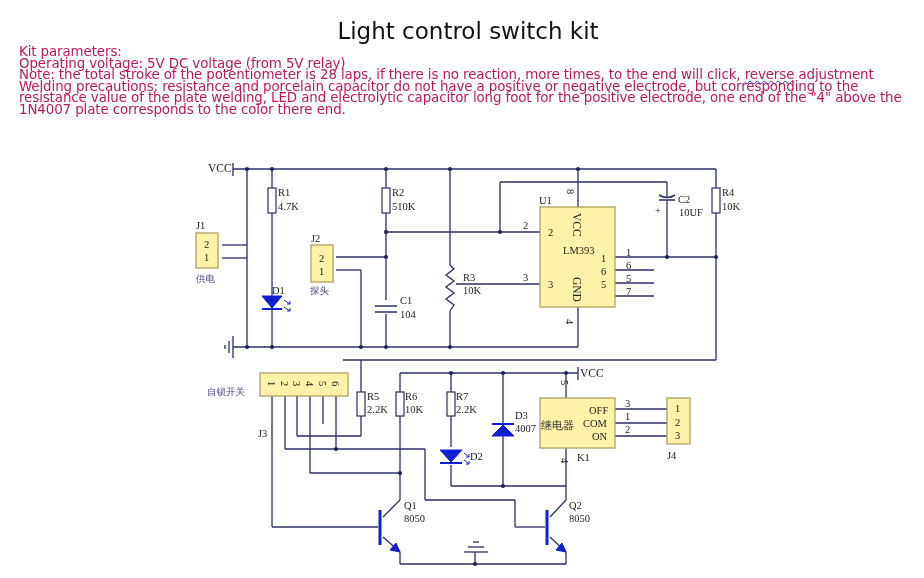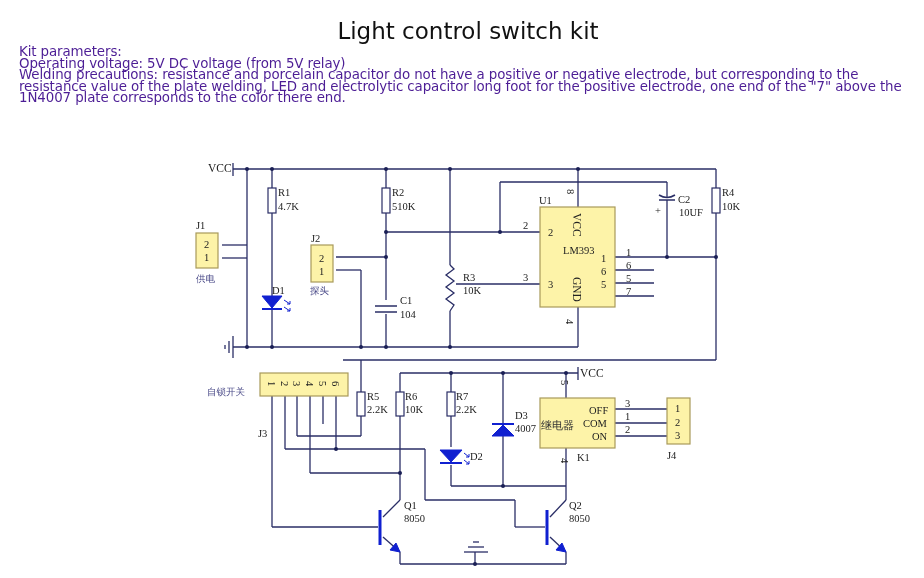--- a/index.html
+++ b/index.html
@@ -1,40 +1,41 @@
 <!DOCTYPE html>
 <html><head>
 <meta charset="utf-8">
 <style>
   html, body { margin:0; padding:0; background:#ffffff; }
   body { width:924px; height:578px; position:relative; overflow:hidden; font-family:"DejaVu Sans", sans-serif; }
   .title { position:absolute; left:0; top:18px; width:936px; text-align:center; font-size:23px; color:#111; font-family:"DejaVu Sans", sans-serif; }
-  .notes { position:absolute; left:19px; top:46px; width:900px; font-size:13.4px; line-height:11.6px; color:#4c1d95; font-family:"DejaVu Sans", sans-serif; letter-spacing:-0.1px; }
+  .notes { position:absolute; left:19px; top:46px; width:900px; font-size:13.4px; line-height:11.6px; color:#be185d; font-family:"DejaVu Sans", sans-serif; letter-spacing:-0.1px; }
   .notes div { white-space:nowrap; }
   .squig { text-decoration: underline wavy #2233cc; text-decoration-thickness:1px; }
   svg { position:absolute; left:0; top:0; }
   .w { stroke:#2a2e66; stroke-width:1.3; fill:none; }
   .lbl { font-family:"Liberation Serif", serif; font-size:10.5px; fill:#222; }
   .lblb { font-family:"Liberation Serif", serif; font-size:11.5px; fill:#222; }
   .cn { font-family:"DejaVu Sans", sans-serif; font-size:9.5px; fill:#4a4a88; }
   .box { fill:#fdf3a8; stroke:#a89a5a; stroke-width:1.2; }
   .res { fill:#ffffff; stroke:#2a2e66; stroke-width:1.2; }
   .dot { fill:#1a1f55; }
   .blue { fill:#1020d0; stroke:#1020d0; }
 </style>
 </head>
 <body>
 
 <div class="title">Light control switch kit</div>
 
 <div class="notes">
   <div>Kit parameters:</div>
   <div>Operating voltage: 5V DC voltage (from 5V relay)</div>
+  <div><span> Note: the total stroke of the potentiometer is 28 laps, if there is no reaction, more times, to the end will click, </span><span class="squig">reverse</span><span> adjustment</span></div>
   <div> Welding precautions: resistance and porcelain capacitor do not have a positive or negative electrode, but corresponding to the</div>
-  <div>resistance value of the plate welding, LED and electrolytic capacitor long foot for the positive electrode, one end of the "7" above the</div>
+  <div>resistance value of the plate welding, LED and electrolytic capacitor long foot for the positive electrode, one end of the "4" above the</div>
   <div>1N4007 plate corresponds to the color there end.</div>
 </div>
 
 <svg width="924" height="578">
 
   <g>
 
     <line class="w" x1="233" y1="169" x2="716" y2="169"></line>
     <line class="w" x1="233" y1="163" x2="233" y2="176"></line>
 

